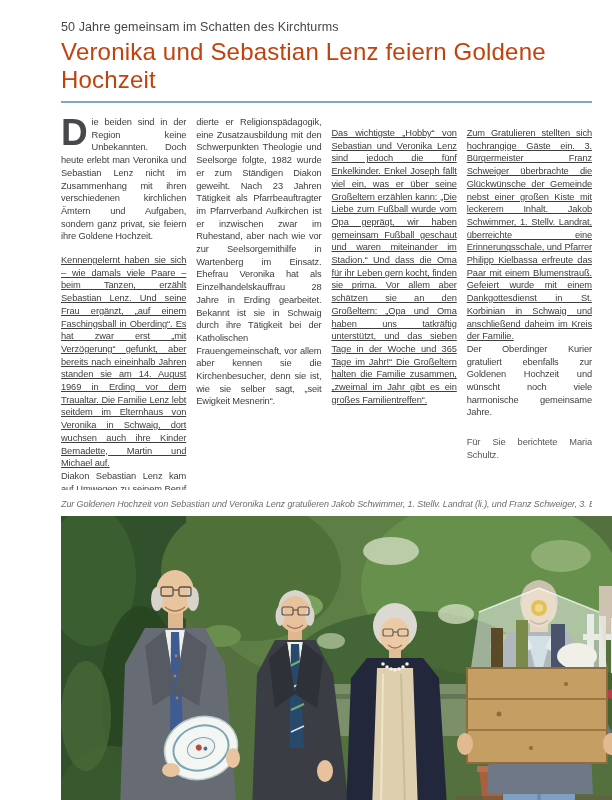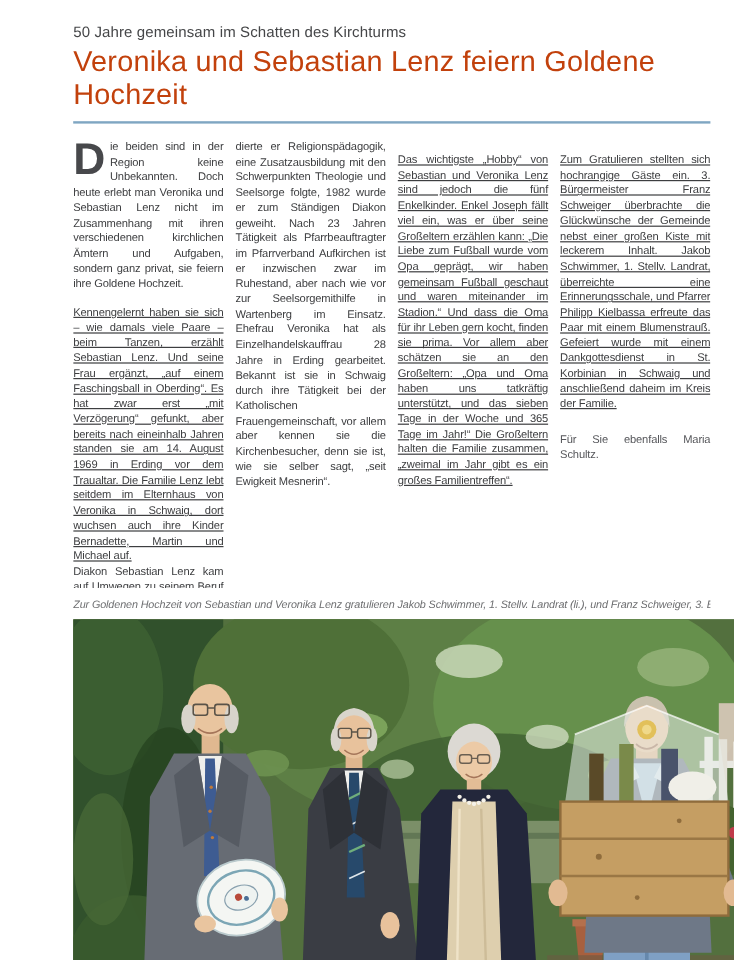--- a/index.html
+++ b/index.html
@@ -98,21 +98,22 @@
         <p>Diakon Sebastian Lenz kam auf Umwegen zu seinem Beruf als Seelsorger. Zwölf Jahre war er Zeitsoldat, danach stu-</p>
       </div>
       <div class="col">
         <p>dierte er Religionspädagogik, eine Zusatzausbildung mit den Schwerpunkten Theologie und Seelsorge folgte, 1982 wurde er zum Ständigen Diakon geweiht. Nach 23 Jahren Tätigkeit als Pfarrbeauftragter im Pfarrverband Aufkirchen ist er inzwischen zwar im Ruhestand, aber nach wie vor zur Seelsorgemithilfe in Wartenberg im Einsatz. Ehefrau Veronika hat als Einzelhandelskauffrau 28 Jahre in Erding gearbeitet. Bekannt ist sie in Schwaig durch ihre Tätigkeit bei der Katholischen Frauengemeinschaft, vor allem aber kennen sie die Kirchenbesucher, denn sie ist, wie sie selber sagt, „seit Ewigkeit Mesnerin“.</p>
       </div>
       <div class="col">
         <p class="gap">Das wichtigste „Hobby“ von Sebastian und Veronika Lenz sind jedoch die fünf Enkelkinder. Enkel Joseph fällt viel ein, was er über seine Großeltern erzählen kann: „Die Liebe zum Fußball wurde vom Opa geprägt, wir haben gemeinsam Fußball geschaut und waren miteinander im Stadion.“ Und dass die Oma für ihr Leben gern kocht, finden sie prima. Vor allem aber schätzen sie an den Großeltern: „Opa und Oma haben uns tatkräftig unterstützt, und das sieben Tage in der Woche und 365 Tage im Jahr!“ Die Großeltern halten die Familie zusammen, „zweimal im Jahr gibt es ein großes Familientreffen“.</p>
       </div>
       <div class="col">
         <p class="gap">Zum Gratulieren stellten sich hochrangige Gäste ein. 3. Bürgermeister Franz Schweiger überbrachte die Glückwünsche der Gemeinde nebst einer großen Kiste mit leckerem Inhalt. Jakob Schwimmer, 1. Stellv. Landrat, überreichte eine Erinnerungsschale, und Pfarrer Philipp Kielbassa erfreute das Paar mit einem Blumenstrauß. Gefeiert wurde mit einem Dankgottesdienst in St. Korbinian in Schwaig und anschließend daheim im Kreis der Familie.</p>
-        <p class="byline">Für Sie ebenfalls Maria Schultz.</p>
+        <p>Der Oberdinger Kurier gratuliert ebenfalls zur Goldenen Hochzeit und wünscht noch viele harmonische gemeinsame Jahre.</p>
+        <p class="byline">Für Sie berichtete Maria Schultz.</p>
       </div>
     </div>
 
     <div class="caption">Zur Goldenen Hochzeit von Sebastian und Veronika Lenz gratulieren Jakob Schwimmer, 1. Stellv. Landrat (li.), und Franz Schweiger, 3. Bürgermeister (re.)</div>
 
     <div class="photo-frame">
       <svg width="571" height="323" viewBox="0 0 571 323" xmlns="http://www.w3.org/2000/svg">
 
         <g>
           <rect width="571" height="323" fill="#53703e"></rect>

